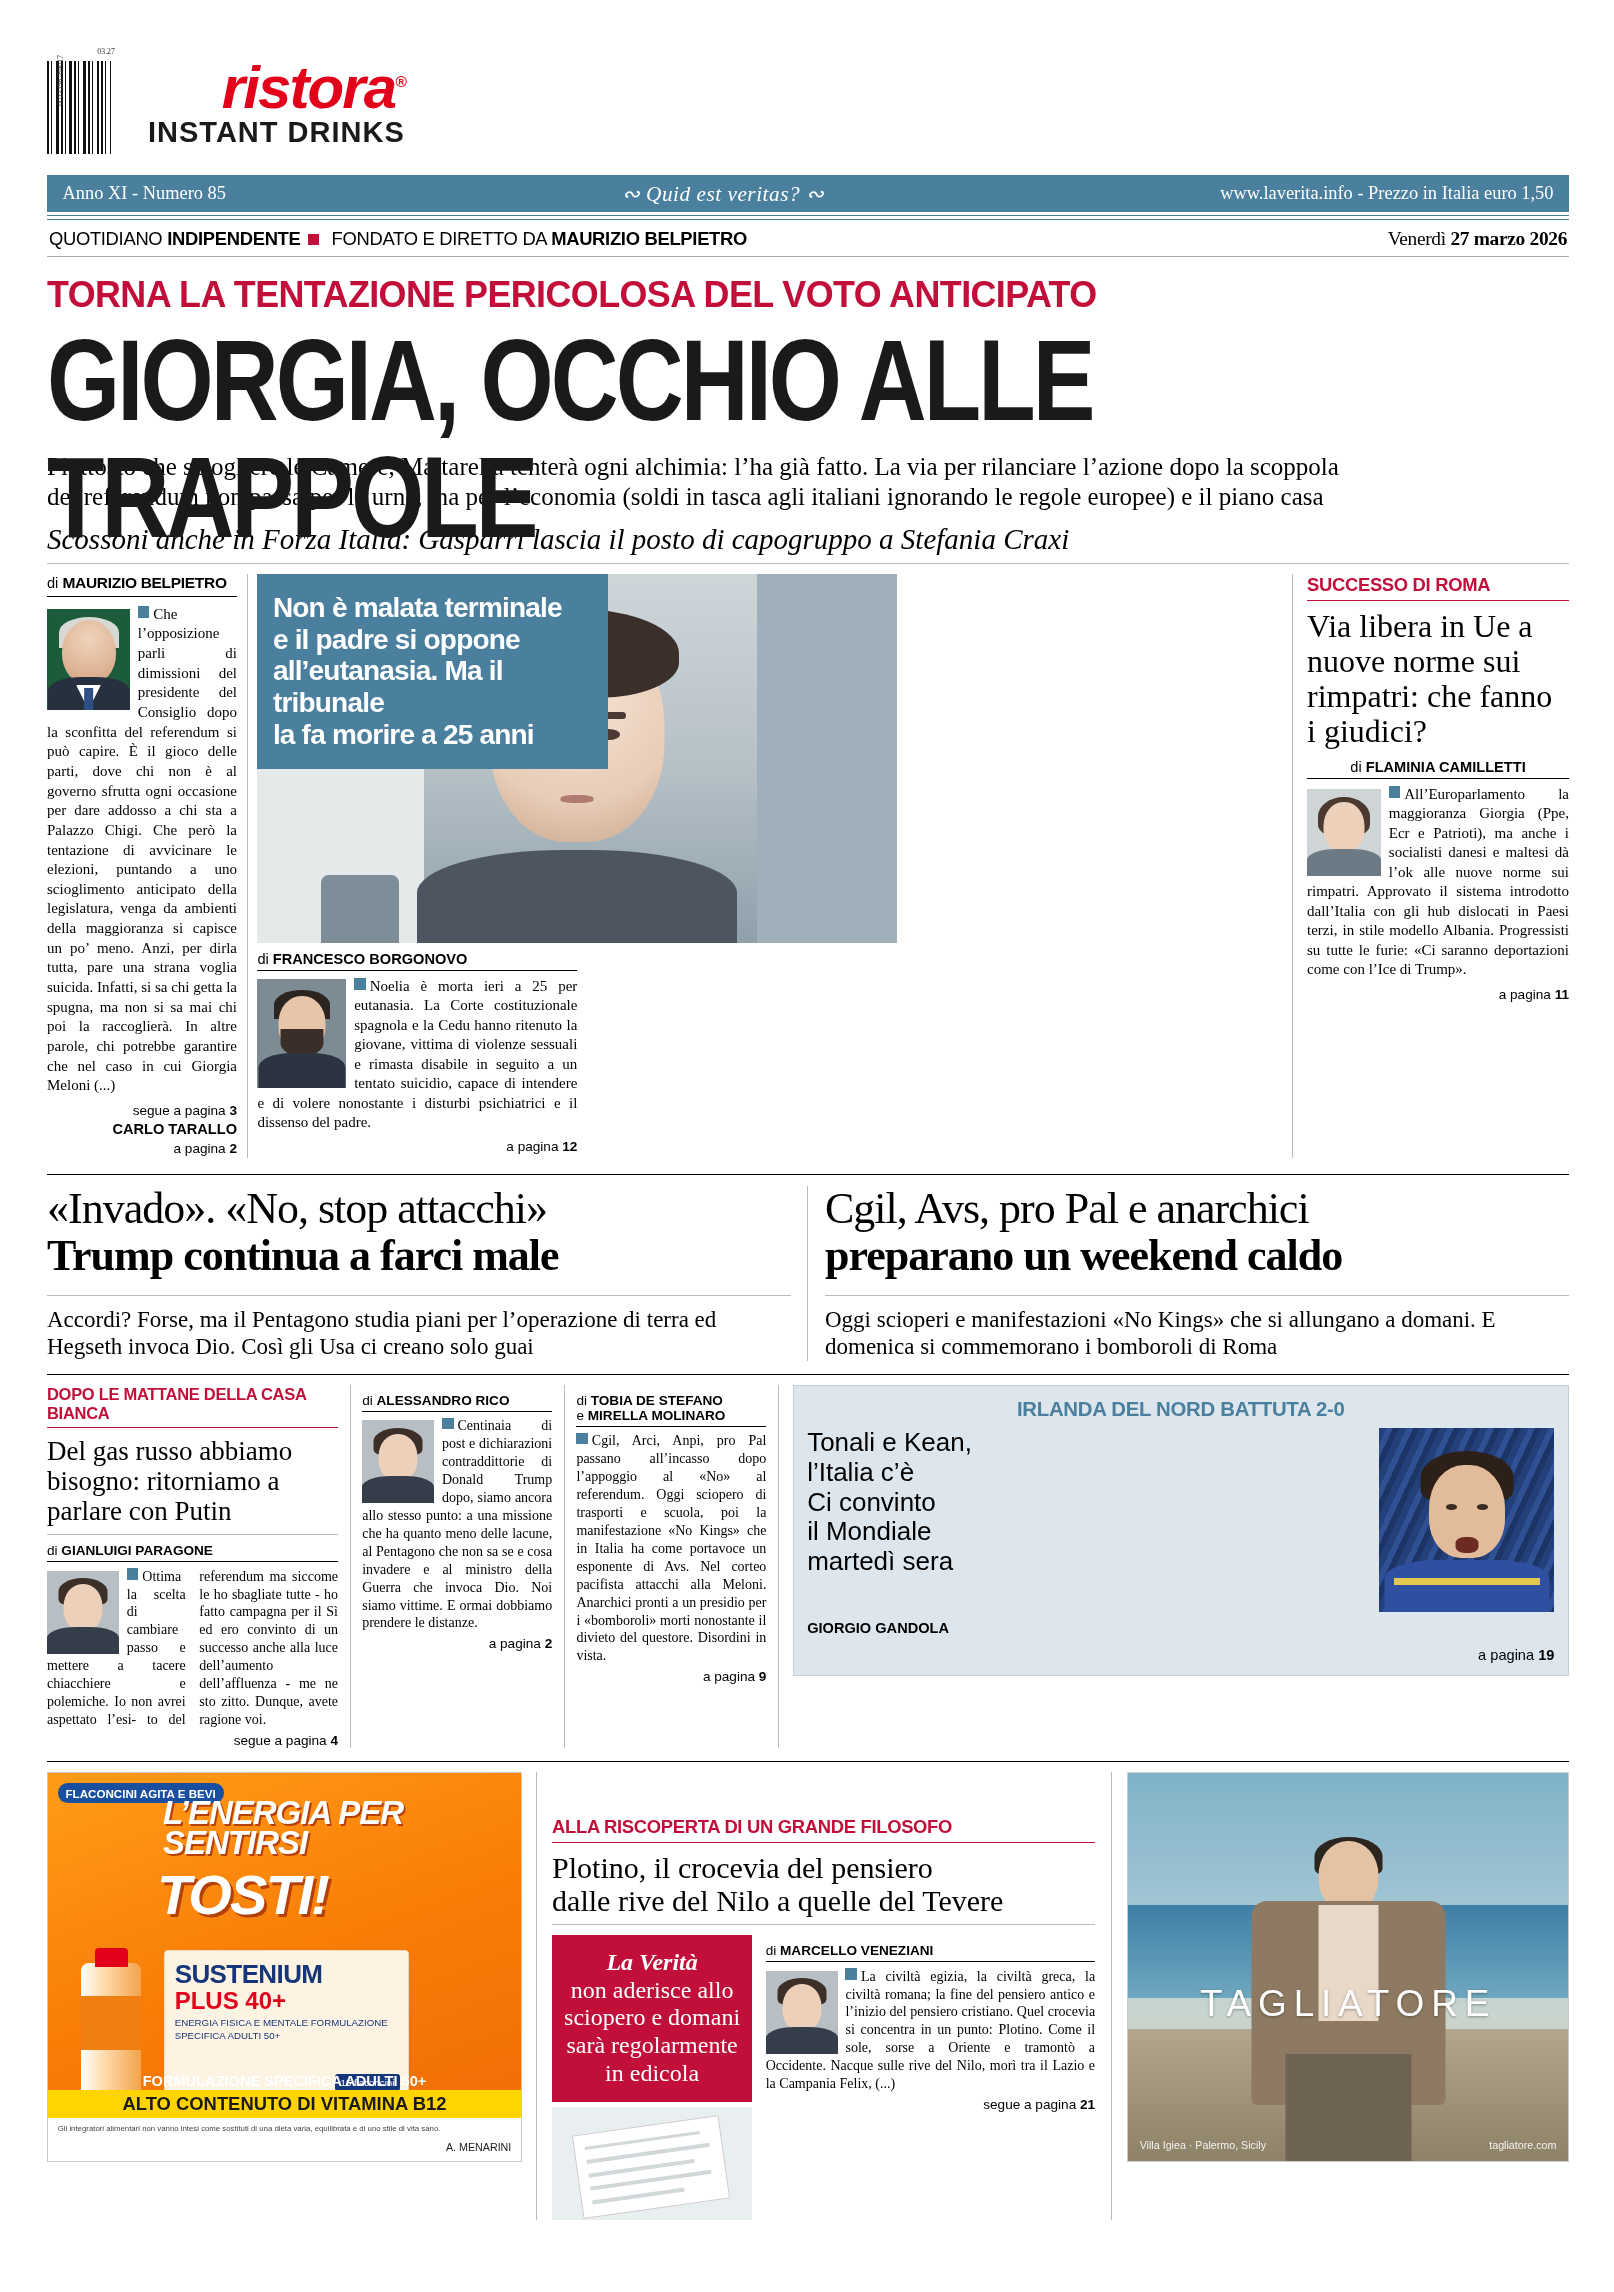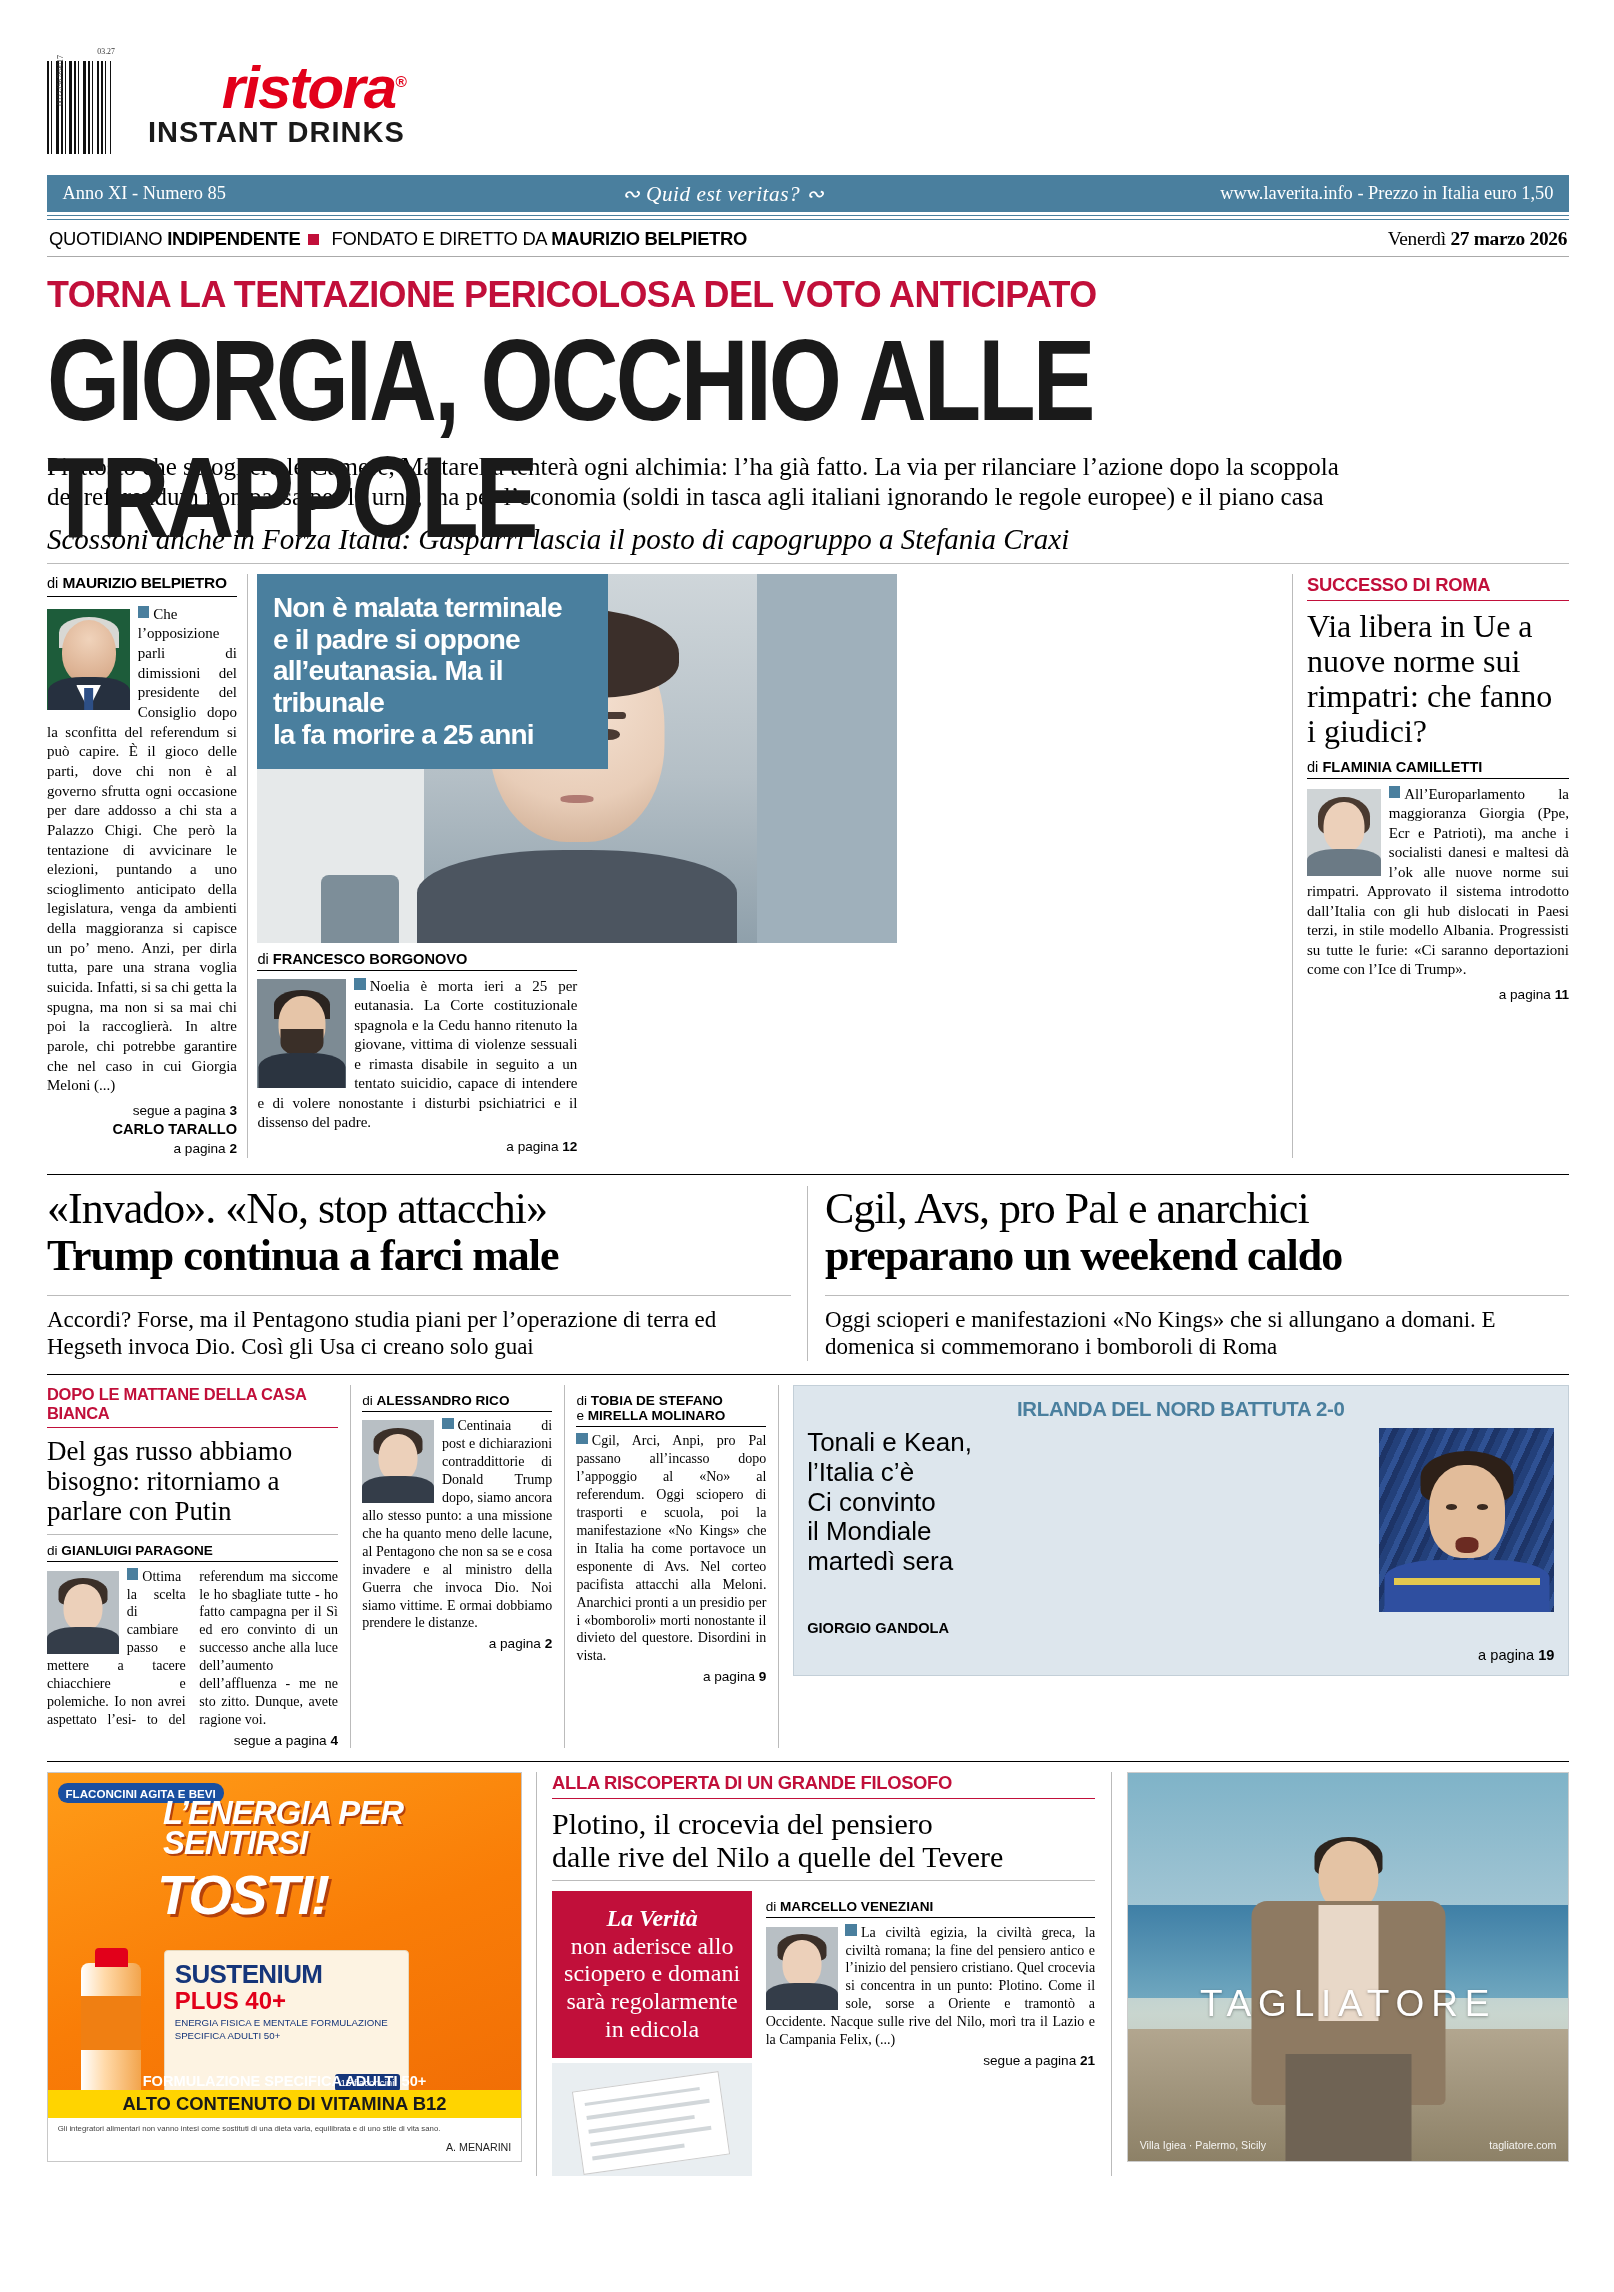--- a/index.html
+++ b/index.html
@@ -169,21 +169,21 @@
   .ad-bottle .lbl{position:absolute;left:0;top:33px;width:100%;height:54px;background:#f07f12;color:#fff;
     font-family:"Liberation Sans",sans-serif;font-size:7.8px;text-align:center;padding-top:5.8px;box-sizing:border-box;}
   .ad-formula{position:absolute;left:0;bottom:72px;width:100%;text-align:center;color:#fff;
     font-family:"Liberation Sans",sans-serif;font-weight:bold;font-size:14.6px;}
   .ad-vit{position:absolute;left:0;bottom:43px;width:100%;text-align:center;background:#ffd400;color:#1a1a1a;
     font-family:"Liberation Sans",sans-serif;font-weight:bold;font-size:18.4px;padding:2.9px 0;}
   .ad-disc{position:absolute;left:0;bottom:0;width:100%;background:#fff;color:#444;font-family:"Liberation Sans",sans-serif;
     font-size:7.8px;line-height:1.3;padding:5.8px 9.7px;box-sizing:border-box;height:43px;}
   .ad-brand{position:absolute;right:9.7px;bottom:7.8px;font-family:"Liberation Sans",sans-serif;font-size:10.7px;color:#222;text-align:right;}
 
-  .k4{color:#c10f3a;font-family:"Liberation Sans",sans-serif;font-weight:bold;font-size:18.4px;letter-spacing:-0.3px;border-bottom:1.9px solid #c10f3a;padding-bottom:3.9px;}
+  .k4{color:#c10f3a;font-family:"Liberation Sans",sans-serif;font-weight:bold;font-size:18.4px;letter-spacing:-0.3px;border-bottom:1.9px solid #c10f3a;padding-bottom:3.9px;margin-top:44px;}
   .h4{font-size:30px;line-height:1.1;margin-top:7.8px;padding-bottom:7.8px;border-bottom:1px solid #bbb;}
   .b4row{display:flex;gap:13.6px;margin-top:9.7px;}
   .promo{width:200px;flex:0 0 200px;}
   .promo-red{background:#c10f3a;color:#fff;text-align:center;font-family:"Liberation Serif",serif;font-size:24px;line-height:1.16;padding:13.6px 9.7px;}
   .promo-red .it{font-style:italic;font-weight:bold;}
   .promo-img{height:113px;background:#e9eef1;margin-top:5.8px;position:relative;overflow:hidden;}
   .pi-paper{position:absolute;left:25px;top:17.5px;width:146px;height:82px;background:#fff;border:1px solid #ccc;transform:rotate(-8deg);}
   .pi-l{position:absolute;height:3.9px;background:#d2d7da;left:9.7px;}
   .b4txtcol{flex:1;}
 
@@ -310,21 +310,21 @@
           <div class="segue">
             <span>a pagina </span><b>12</b>
           </div>
         </div>
       </div>
     </div>
 
     <div class="col-right">
       <div class="rk">SUCCESSO DI ROMA</div>
       <div class="rhead">Via libera in Ue a nuove norme sui rimpatri: che fanno i giudici?</div>
-      <div class="bq-byline" style="margin-top:9.7px;">
+      <div class="bq-byline" style="margin-top:9.7px;text-align:center;">
         <span>di </span><b>FLAMINIA CAMILLETTI</b>
       </div>
       <div class="rbody">
         <div class="rmug">
           <div class="rm-hair"></div>
           <div class="rm-face"></div>
           <div class="rm-body"></div>
         </div>
         <span class="sqblue"></span><span>All’Europarlamento la maggioranza Giorgia (Ppe, Ecr e Patrioti), ma anche i socialisti danesi e maltesi dà l’ok alle nuove norme sui rimpatri. Approvato il sistema introdotto dall’Italia con gli hub dislocati in Paesi terzi, in stile modello Albania. Progressisti su tutte le furie: «Ci saranno deportazioni come con l’Ice di Trump».</span>
       </div>

